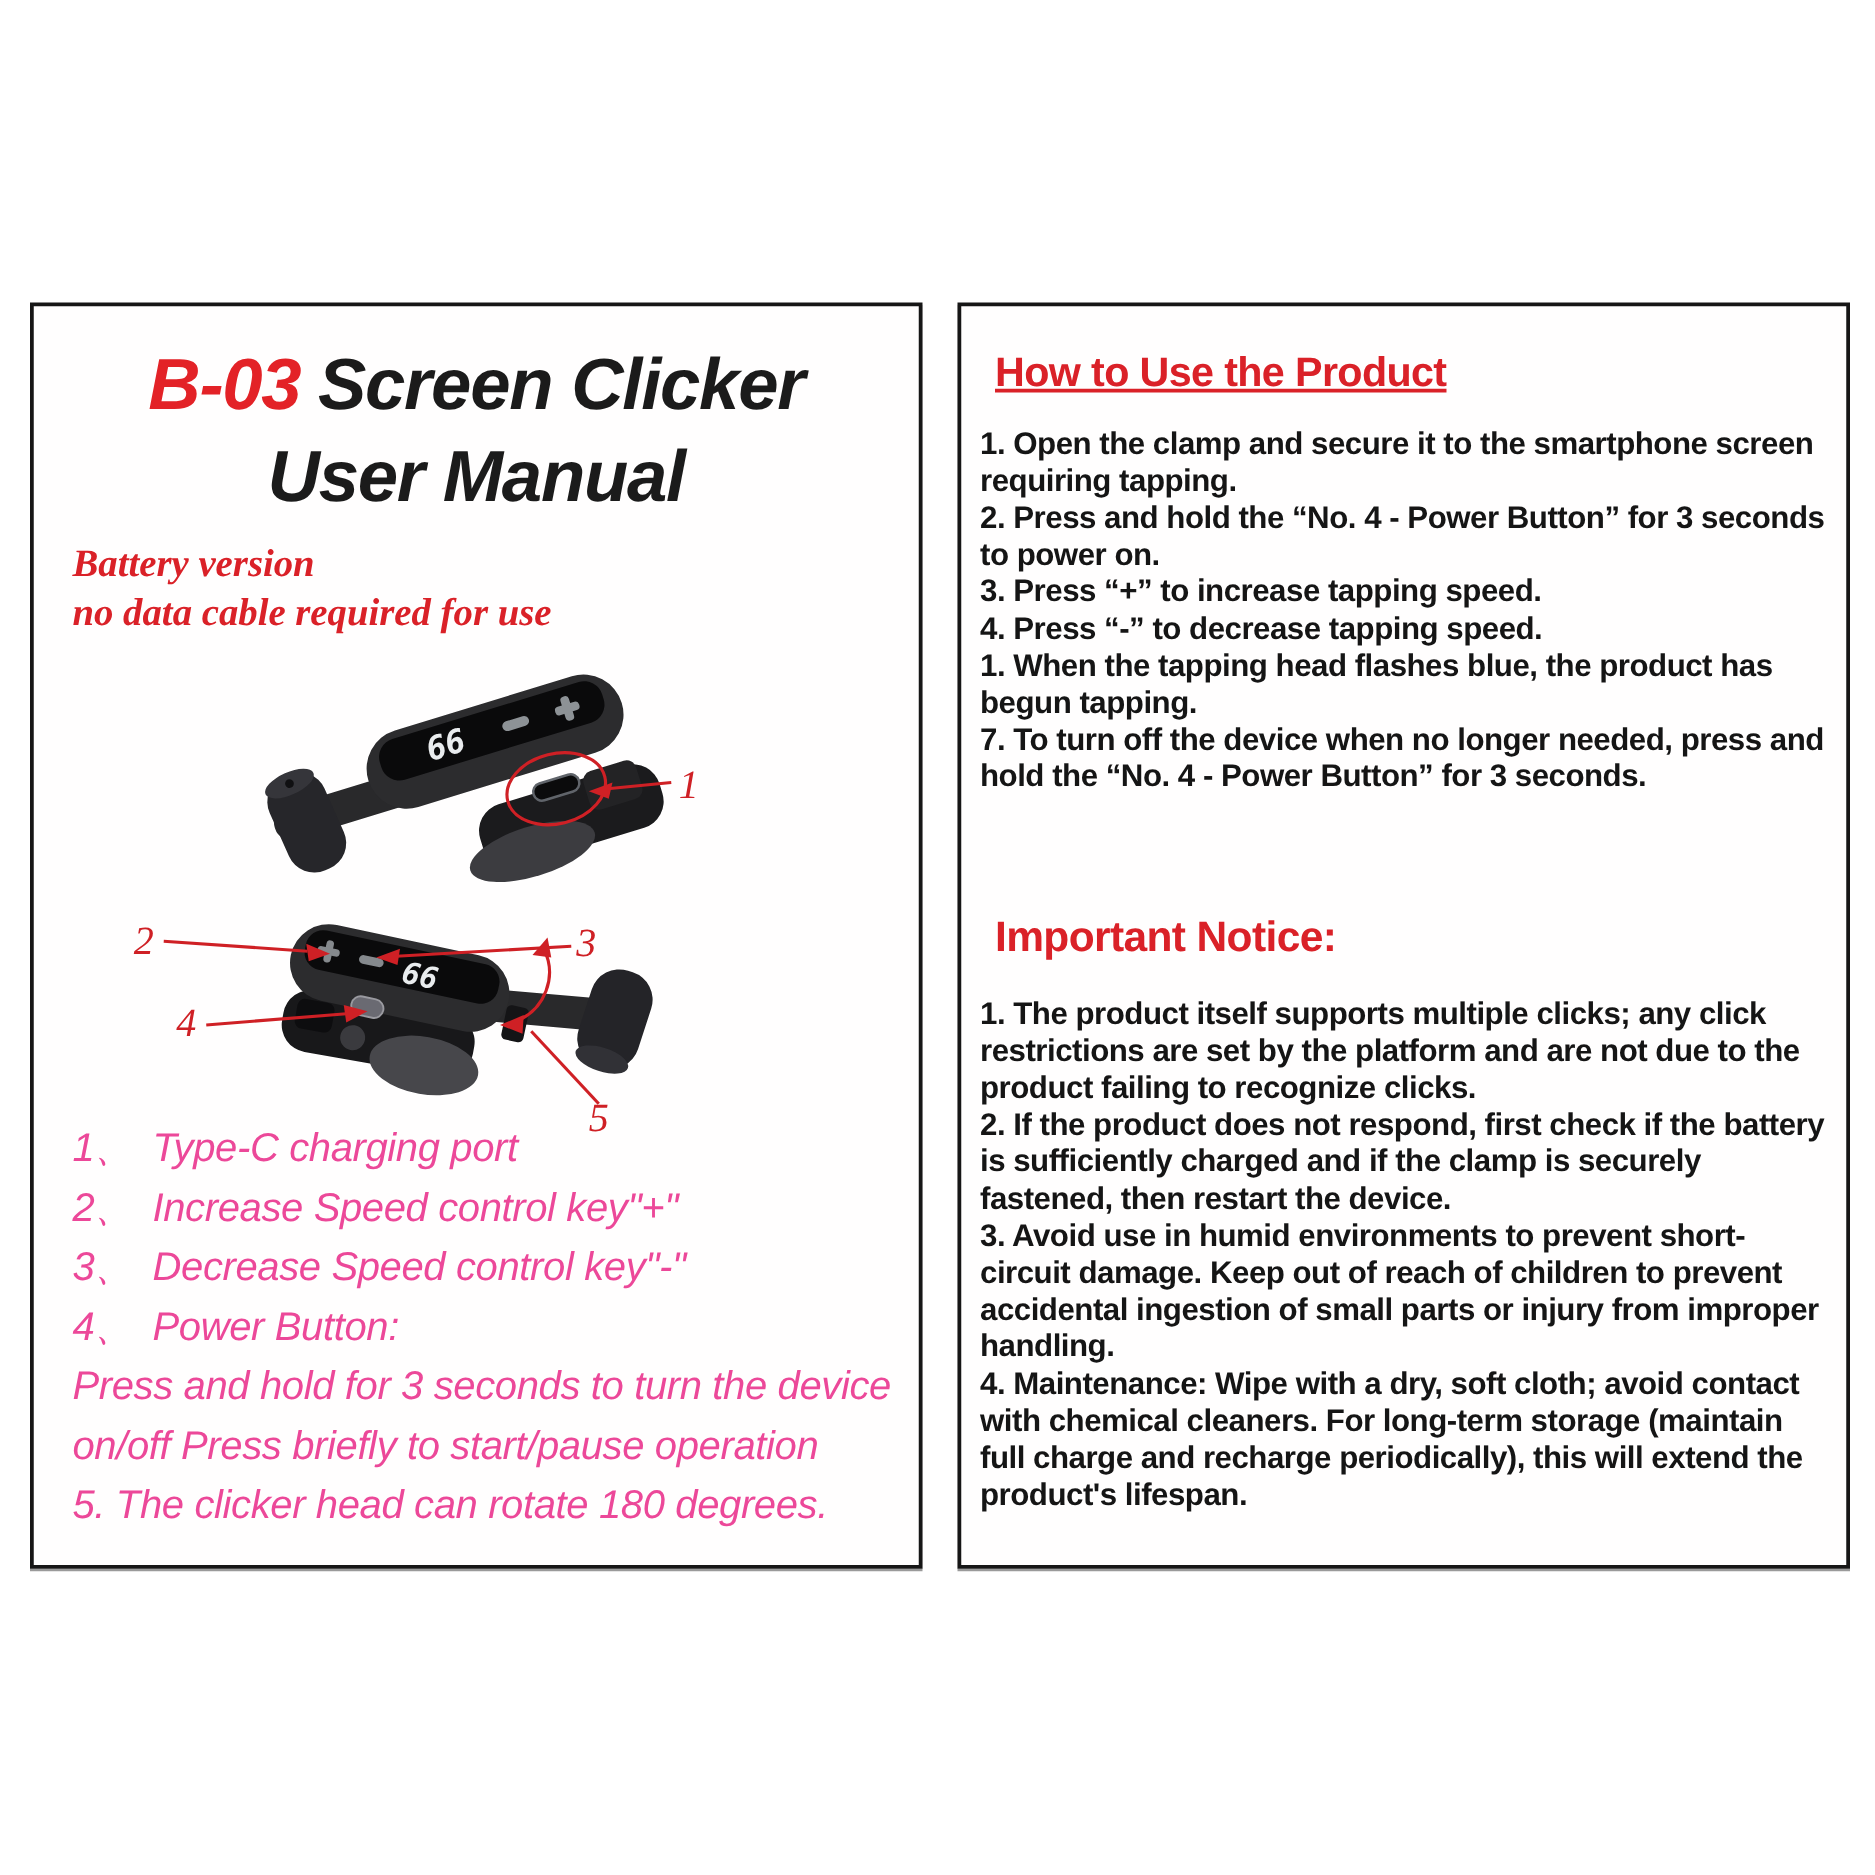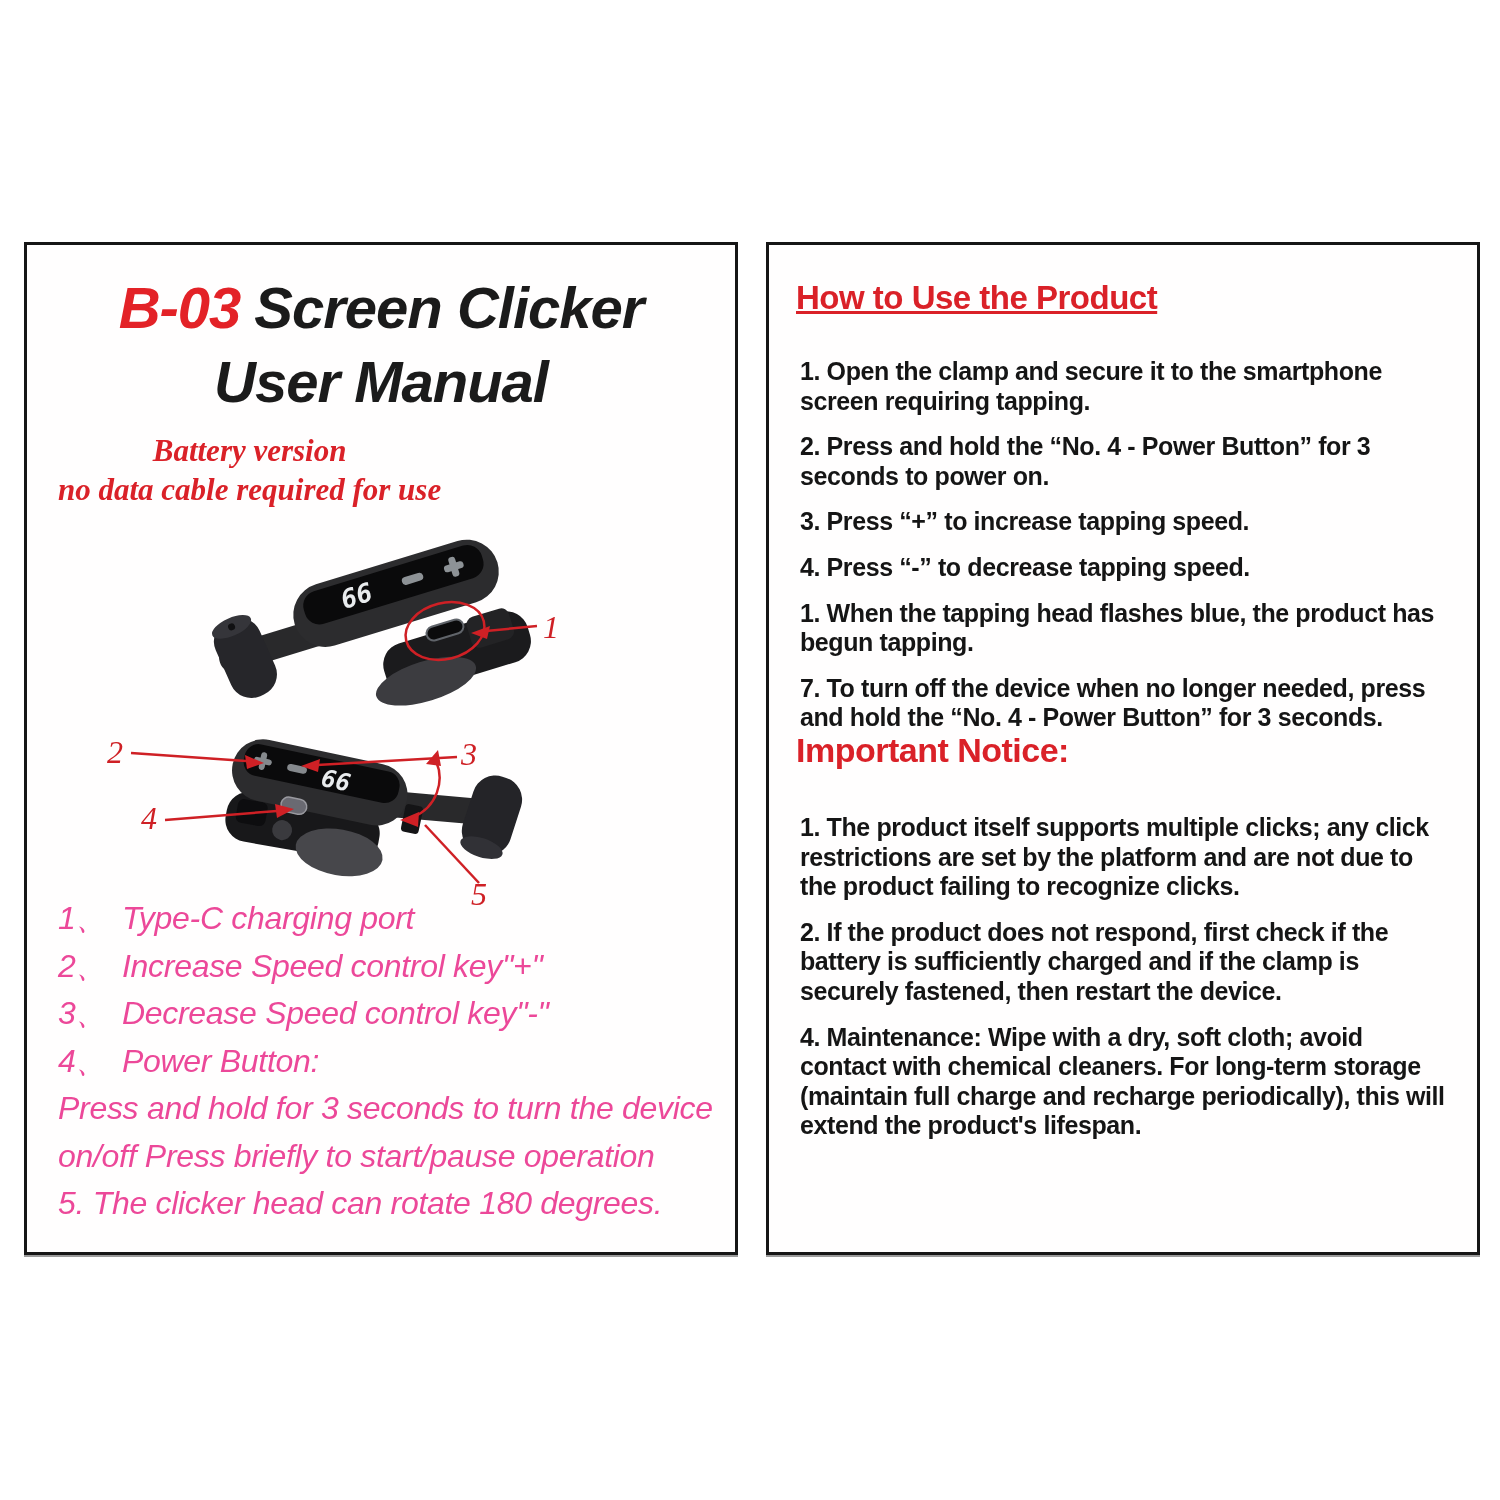--- a/index.html
+++ b/index.html
@@ -17,21 +17,21 @@
   
   .title-block{
     position:absolute;top:26px;left:0;width:100%;text-align:center;
     font-weight:bold;font-size:58px;line-height:74px;letter-spacing:-1px;color:#1b1b1b;
   }
   .title-model{color:#e32227;}
   .title-rest{margin-left:14px;}
   .subtitle-block{
     position:absolute;top:186px;left:31px;
     font-family:"Liberation Serif",serif;font-weight:bold;font-size:31px;
-    line-height:39px;color:#da2128;text-align:center;
+    line-height:39px;color:#da2128;
   }
   .device-figure{position:absolute;}
   #device-figure-top{left:100px;top:286px;width:440px;height:180px;}
   #device-figure-bottom{left:56px;top:468px;width:450px;height:200px;}
   .callout-text{font-family:"Liberation Serif",serif;fill:#cf2025;font-size:32px;}
   .display-digits{font-family:"DejaVu Sans Mono",monospace;font-weight:bold;fill:#e9ecee;}
   .red-line{stroke:#cf2025;stroke-width:2.5;fill:none;}
   .red-fill{fill:#cf2025;}
 
   .list-block{
@@ -45,21 +45,21 @@
     position:absolute;left:27px;color:#da2128;font-weight:bold;letter-spacing:-0.5px;
   }
   #howto-heading{top:34px;font-size:33px;text-decoration:underline;}
   #notice-heading{top:486px;font-size:34px;}
   .rp-body{
     position:absolute;left:15px;width:678px;
     font-size:25px;font-weight:bold;line-height:29.6px;letter-spacing:-0.4px;color:#151515;
   }
   #howto-steps{top:96px;}
   #notice-items{top:552px;}
-  .rp-body p{margin:16px;padding:0;}
+  .rp-body p{margin:0;padding:0;}
 </style>
 </head>
 <body>
 
 <div class="panel" id="left-panel">
 
   <div class="title-block">
     <div>
       <span class="title-model">B-03</span><span class="title-rest">Screen Clicker</span>
     </div>
@@ -195,15 +195,16 @@
     <p>4. Press “-” to decrease tapping speed.</p>
     <p>1. When the tapping head flashes blue, the product has begun tapping.</p>
     <p>7. To turn off the device when no longer needed, press and hold the “No. 4 - Power Button” for 3 seconds.</p>
   </div>
 
   <div class="rp-heading" id="notice-heading">Important Notice:</div>
 
   <div class="rp-body" id="notice-items">
     <p>1. The product itself supports multiple clicks; any click restrictions are set by the platform and are not due to the product failing to recognize clicks.</p>
     <p>2. If the product does not respond, first check if the battery is sufficiently charged and if the clamp is securely fastened, then restart the device.</p>
+    <p>3. Avoid use in humid environments to prevent short-circuit damage. Keep out of reach of children to prevent accidental ingestion of small parts or injury from improper handling.</p>
     <p>4. Maintenance: Wipe with a dry, soft cloth; avoid contact with chemical cleaners. For long-term storage (maintain full charge and recharge periodically), this will extend the product's lifespan.</p>
   </div>
 </div>
 
 </body></html>

